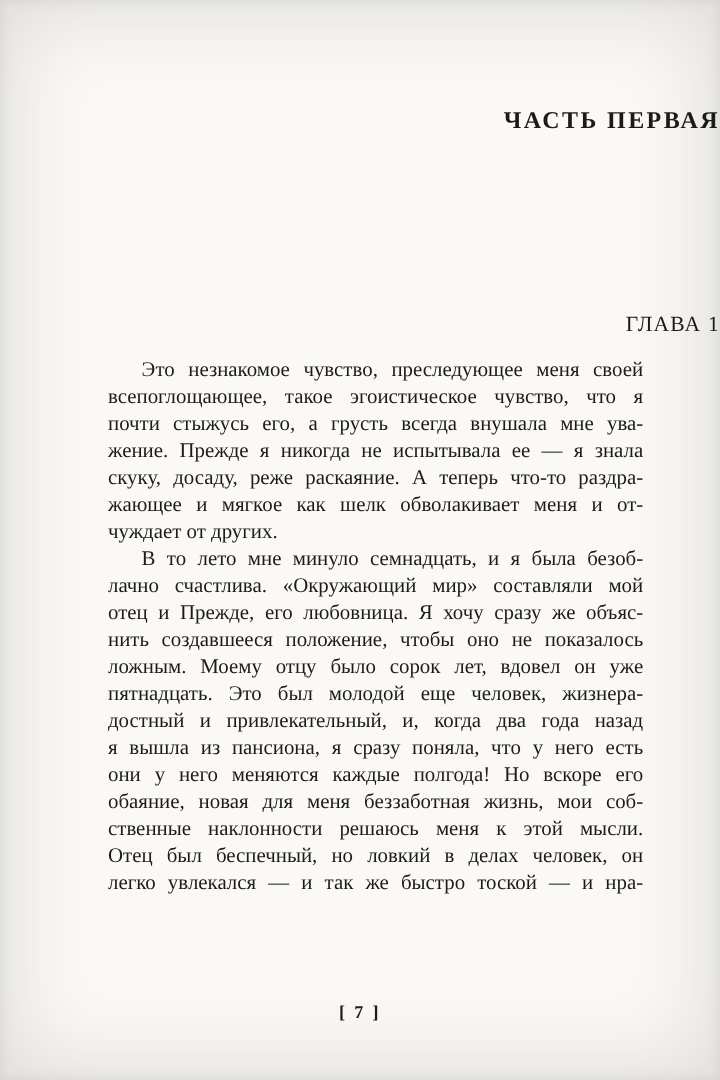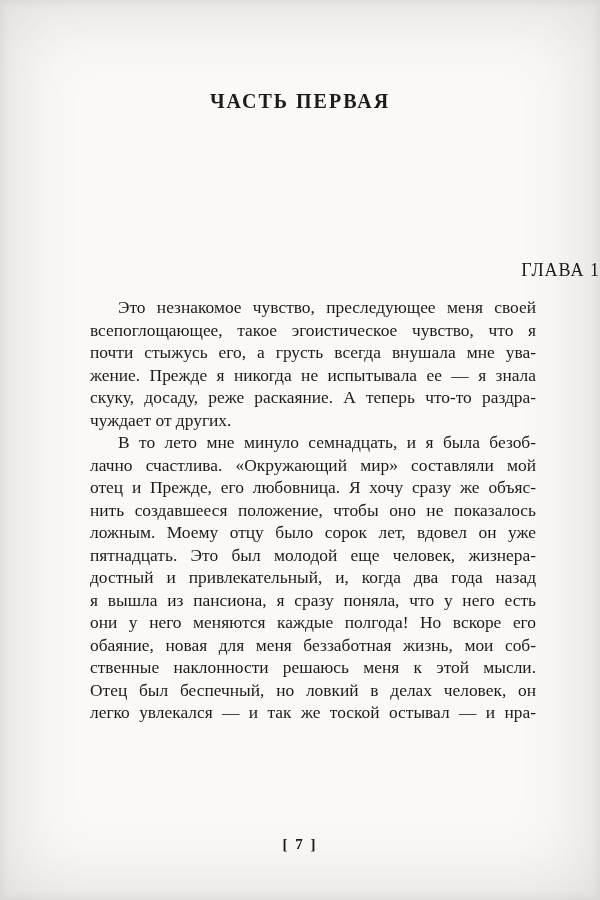--- a/index.html
+++ b/index.html
@@ -18,21 +18,21 @@
       inset 0 0 70px 12px rgba(70, 65, 58, 0.14),
       inset 0 0 10px 2px rgba(70, 65, 58, 0.08);
     overflow: hidden;
     color: #1c1b19;
   }
   .part-title {
     position: absolute;
     top: 90px;
     left: 0;
     width: 100%;
-    text-align: center;
+    text-align: right;
     font-size: 20px;
     font-weight: bold;
     letter-spacing: 2px;
   }
   .chapter-title {
     position: absolute;
     top: 260px;
     left: 0;
     width: 100%;
     text-align: right;
@@ -80,33 +80,34 @@
 
   <div class="chapter-title">ГЛАВА 1</div>
 
   <div class="body-text">
       <div class="paragraph">
         <div class="line justify first">Это незнакомое чувство, преследующее меня своей</div>
         <div class="line justify">всепоглощающее, такое эгоистическое чувство, что я</div>
         <div class="line justify">почти стыжусь его, а грусть всегда внушала мне ува-</div>
         <div class="line justify">жение. Прежде я никогда не испытывала ее — я знала</div>
         <div class="line justify">скуку, досаду, реже раскаяние. А теперь что-то раздра-</div>
+        <div class="line justify">жающее и мягкое как шелк обволакивает меня и от-</div>
         <div class="line">чуждает от других.</div>
       </div>
       <div class="paragraph">
         <div class="line justify first">В то лето мне минуло семнадцать, и я была безоб-</div>
         <div class="line justify">лачно счастлива. «Окружающий мир» составляли мой</div>
         <div class="line justify">отец и Прежде, его любовница. Я хочу сразу же объяс-</div>
         <div class="line justify">нить создавшееся положение, чтобы оно не показалось</div>
         <div class="line justify">ложным. Моему отцу было сорок лет, вдовел он уже</div>
         <div class="line justify">пятнадцать. Это был молодой еще человек, жизнера-</div>
         <div class="line justify">достный и привлекательный, и, когда два года назад</div>
         <div class="line justify">я вышла из пансиона, я сразу поняла, что у него есть</div>
         <div class="line justify">они у него меняются каждые полгода! Но вскоре его</div>
         <div class="line justify">обаяние, новая для меня беззаботная жизнь, мои соб-</div>
         <div class="line justify">ственные наклонности решаюсь меня к этой мысли.</div>
         <div class="line justify">Отец был беспечный, но ловкий в делах человек, он</div>
-        <div class="line justify">легко увлекался — и так же тоской остывал — и нра-</div>
+        <div class="line justify">легко увлекался — и так же быстро тоской — и нра-</div>
       </div>
     </div>
 
   <div class="page-number">[ 7 ]</div>
 </div>
 
 </body></html>

